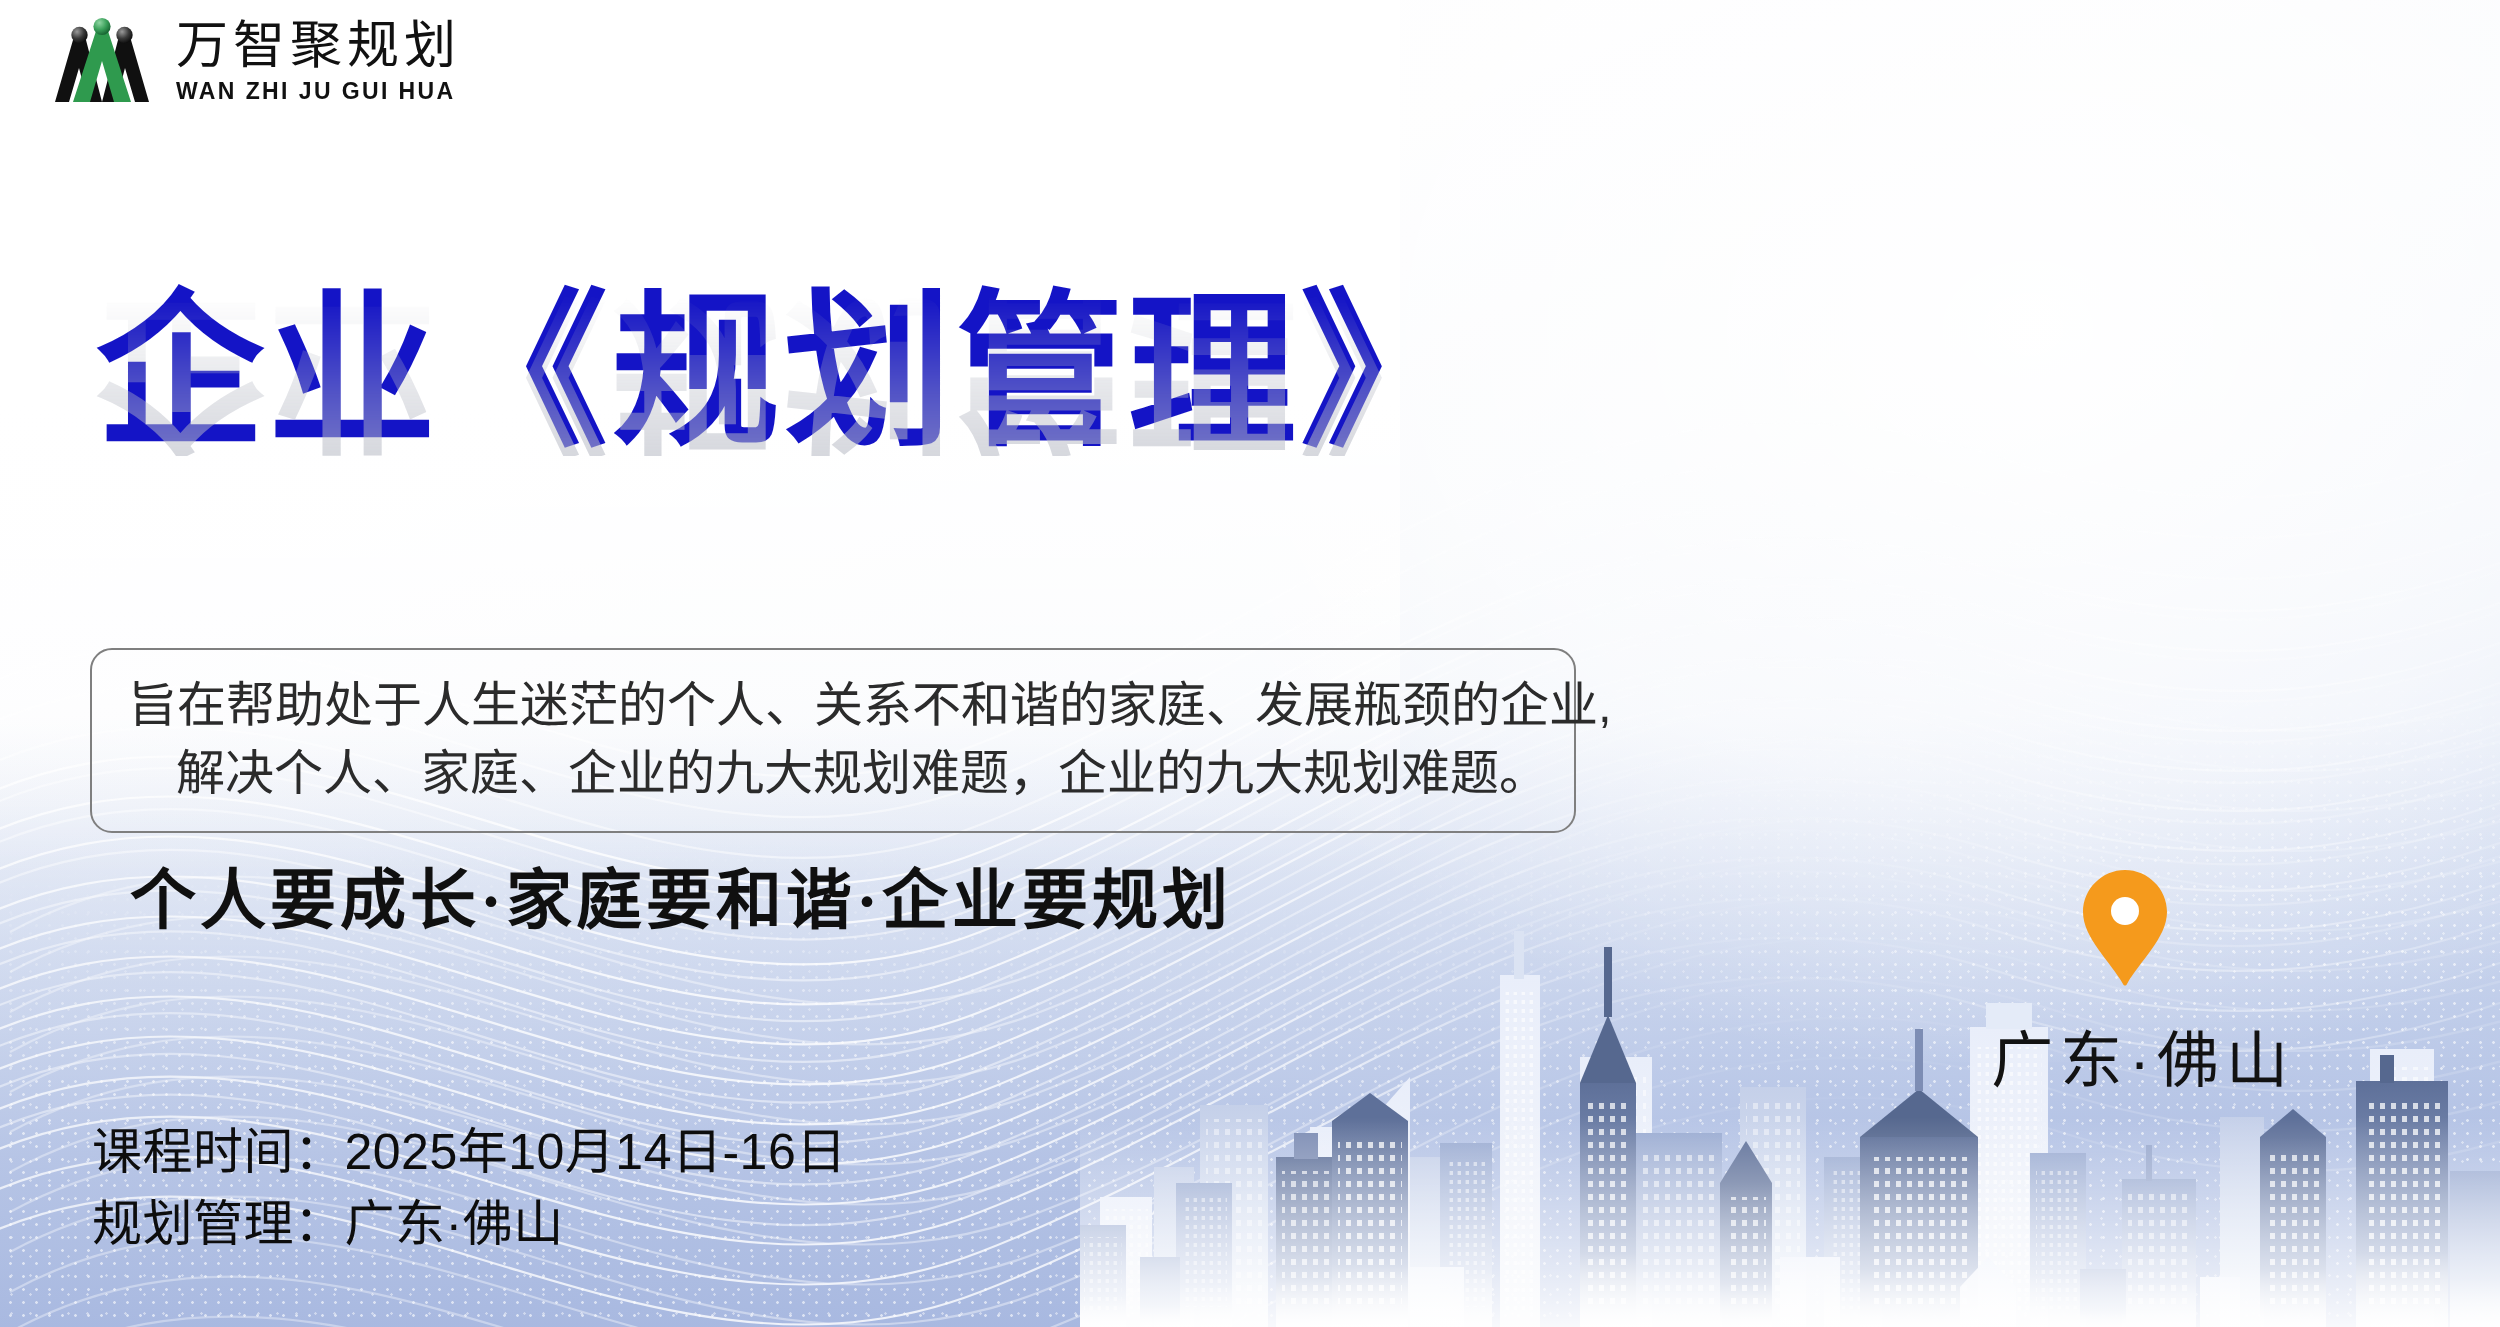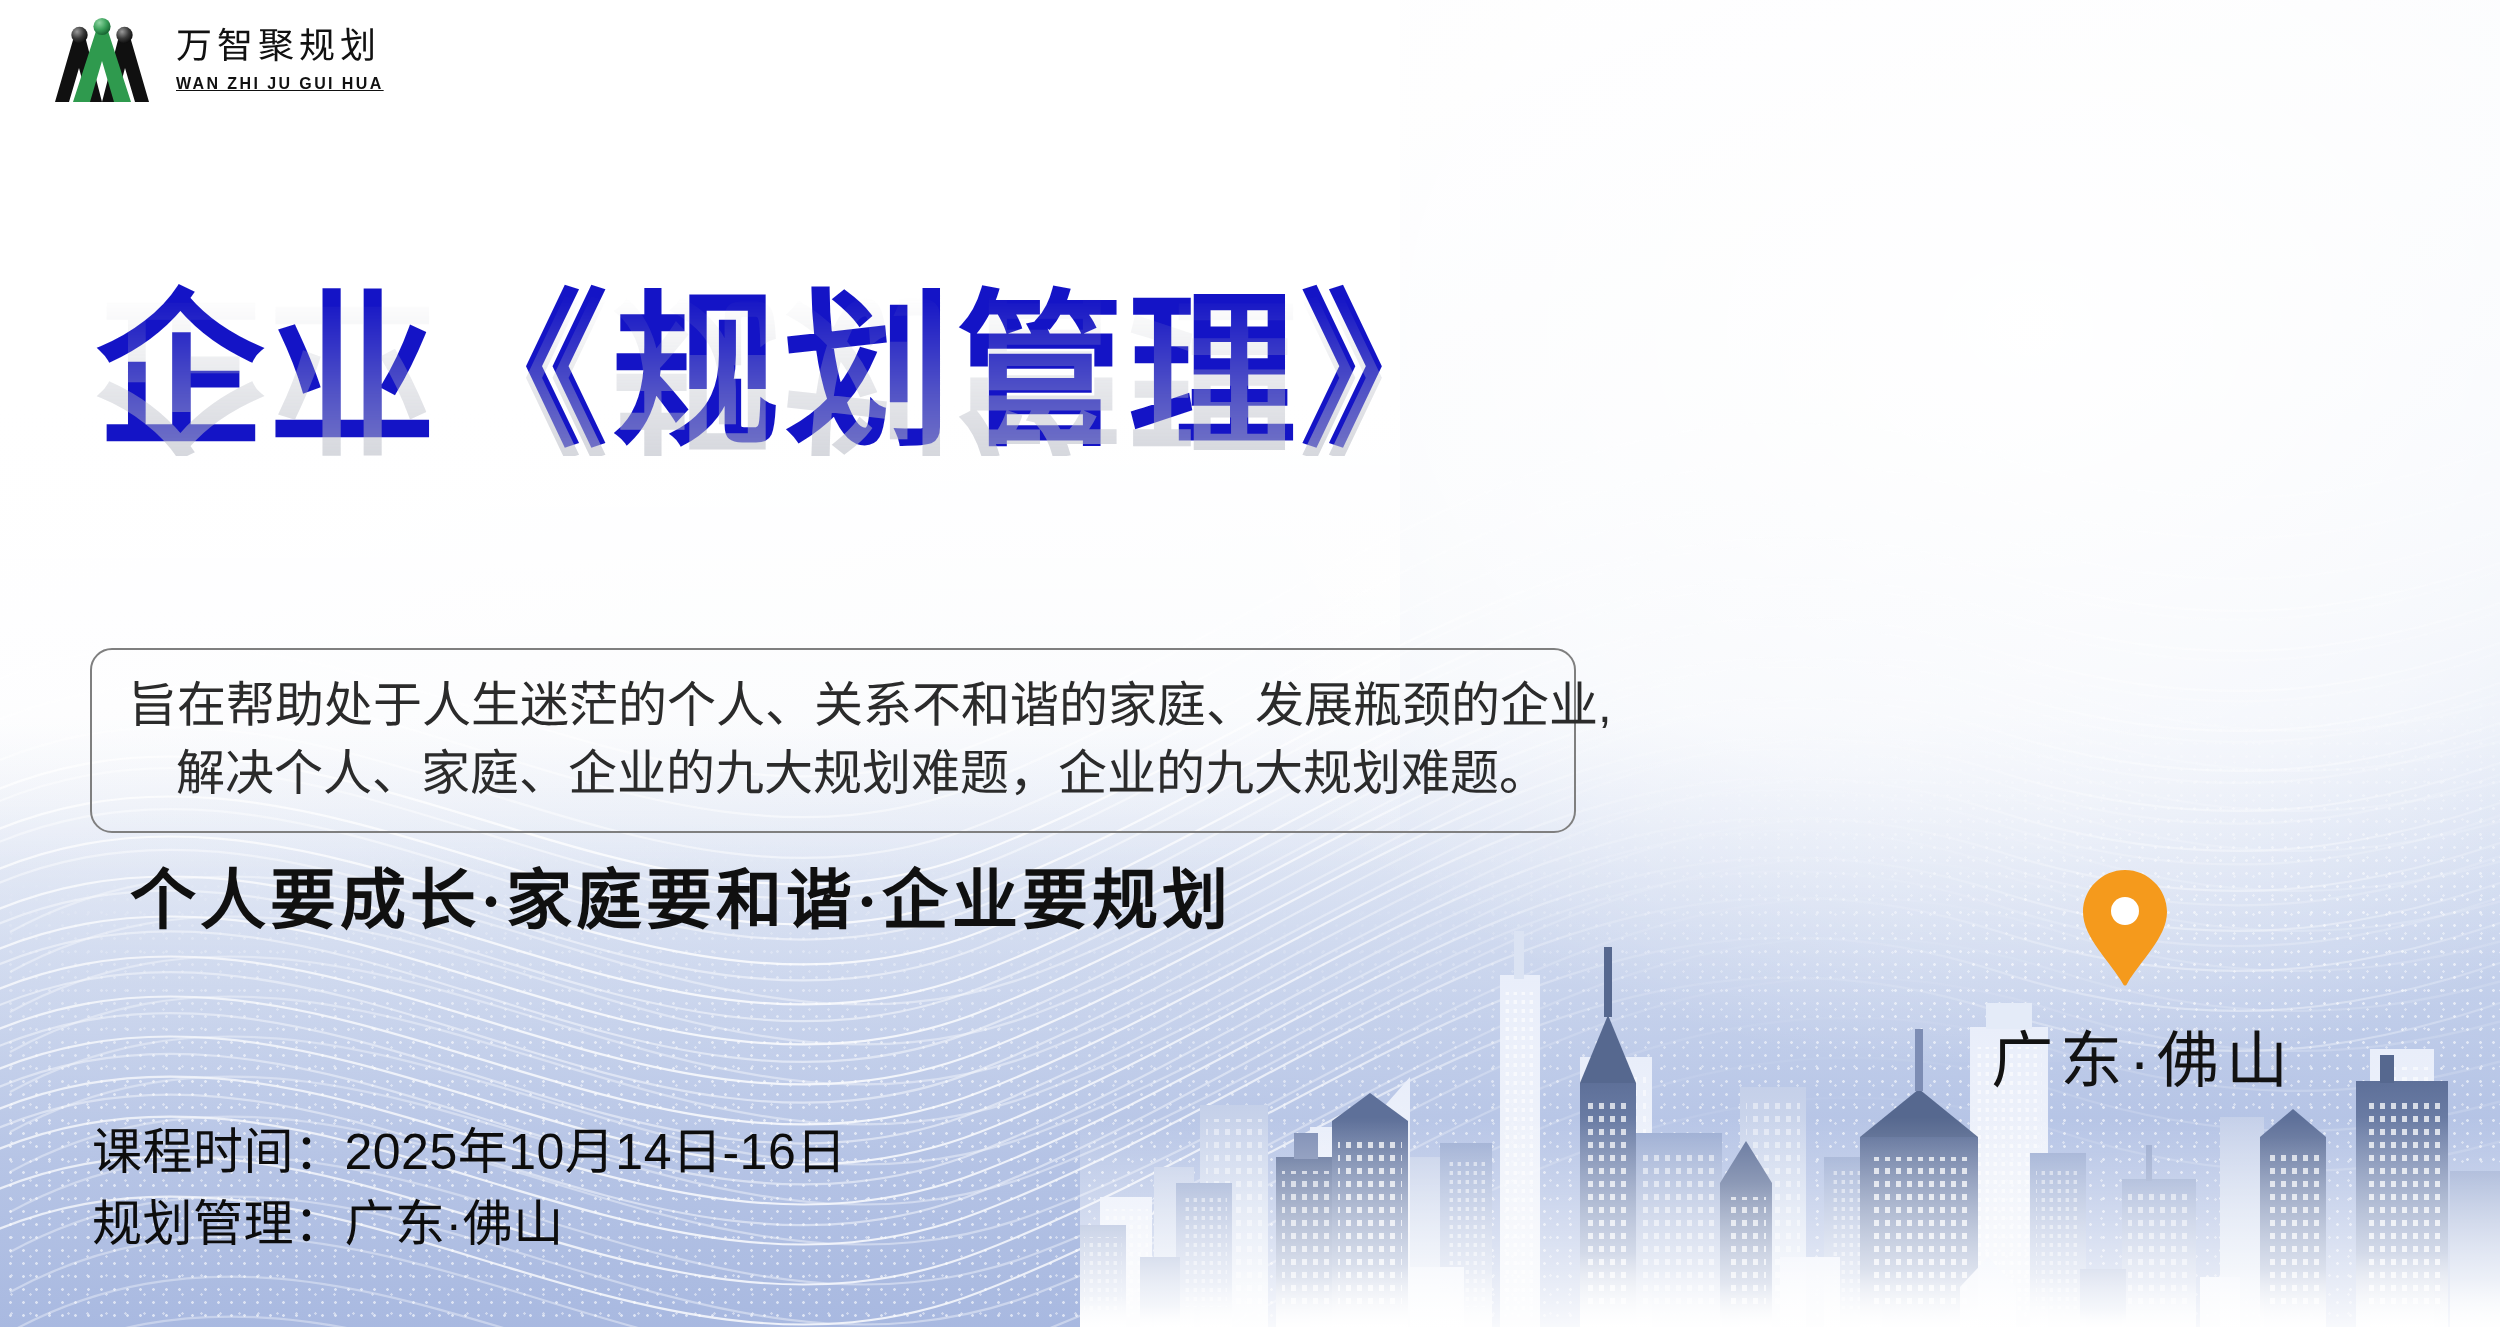--- a/index.html
+++ b/index.html
@@ -62,28 +62,28 @@
   .wave-lines svg{width:100%;height:100%;display:block;}
 
   
   .logo{
     position:absolute; left:46px; top:16px;
     display:flex; align-items:center; gap:18px;
   }
   .logo-mark{width:112px;height:90px;display:block;}
   .logo-text{display:flex;flex-direction:column;line-height:1;}
   .logo-cn{
-    font-family:Liberation Mono, monospace;
-    font-size:36px; letter-spacing:5px; color:#111111; font-weight:500;
+    font-family:Liberation Sans, sans-serif;
+    font-size:52px; letter-spacing:5px; color:#111111; font-weight:500;
     white-space:nowrap;
   }
   .logo-en{
     font-family:"Liberation Sans","DejaVu Sans",sans-serif;
-    font-size:16px; letter-spacing:2.4px; color:#111111;
-    font-weight:700; margin-top:9px; white-space:nowrap;text-decoration:underline;
+    font-size:23px; letter-spacing:2.4px; color:#111111;
+    font-weight:700; margin-top:9px; white-space:nowrap;
   }
 
   
   .title-wrap{position:absolute;left:96px;top:288px;}
   .title{
     font-family:"Liberation Sans","DejaVu Sans",sans-serif;
     font-weight:700;
     font-size:168px;
     line-height:1;
     color:#1414c6;

